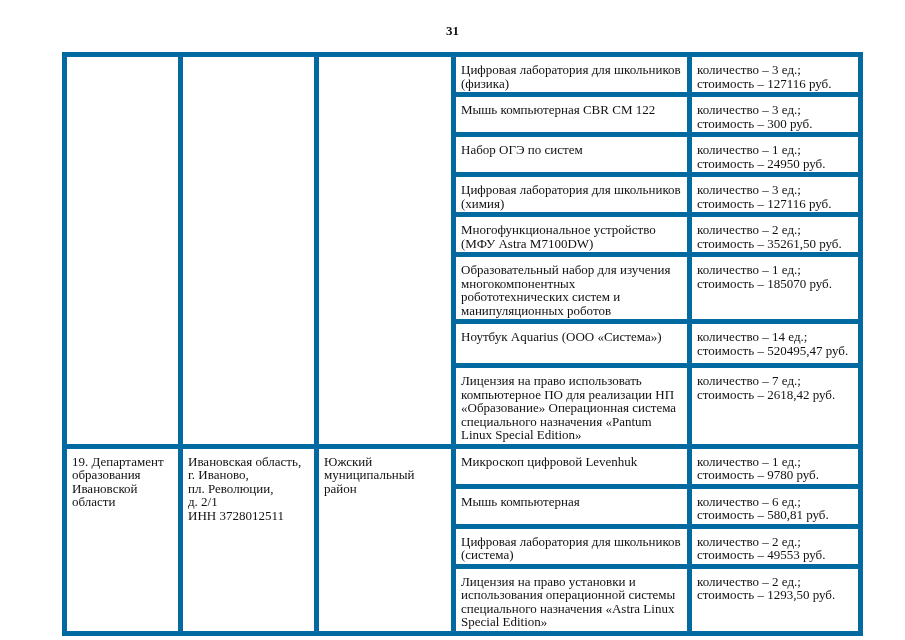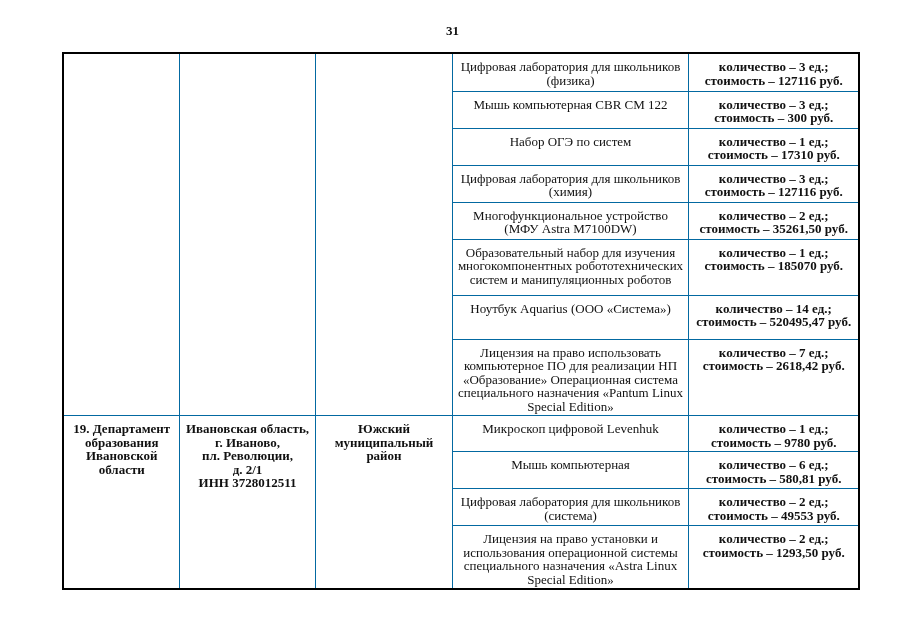--- a/index.html
+++ b/index.html
@@ -22,28 +22,27 @@
     position: absolute;
     top: 52px; left: 62px;
     width: 796px;
     border-collapse: collapse;
     table-layout: fixed;
     border: 2px solid #000;
     font-size: 13px;
     line-height: 13.5px;
   }
   table.doc-table td {
-    border: 1px solid #0369a1;
+    border: 5px solid #0369a1;
     vertical-align: top;
     padding: 6px 4px 2px 5px;
     overflow: hidden;
-    text-align: center;
   }
-  td.pre { white-space: pre-line; font-weight: bold; }
-  td.qc div { white-space: nowrap; font-weight: bold; }
+  td.pre { white-space: pre-line; }
+  td.qc div { white-space: nowrap; }
 </style>
 </head>
 <body>
 
 <div class="page-number">31</div>
 
 <table class="doc-table">
   <colgroup>
     <col style="width:116px">
     <col style="width:136px">
@@ -67,21 +66,21 @@
       <td>Мышь компьютерная CBR CM 122</td>
       <td class="qc">
         <div>количество – 3 ед.;</div>
         <div>стоимость – 300 руб.</div>
       </td>
     </tr>
     <tr style="height:37px">
       <td>Набор ОГЭ по систем</td>
       <td class="qc">
         <div>количество – 1 ед.;</div>
-        <div>стоимость – 17310 руб.</div>
+        <div>стоимость – 24950 руб.</div>
       </td>
     </tr>
     <tr style="height:37px">
       <td>Цифровая лаборатория для школьников (химия)</td>
       <td class="qc">
         <div>количество – 3 ед.;</div>
         <div>стоимость – 127116 руб.</div>
       </td>
     </tr>
     <tr style="height:37px">

